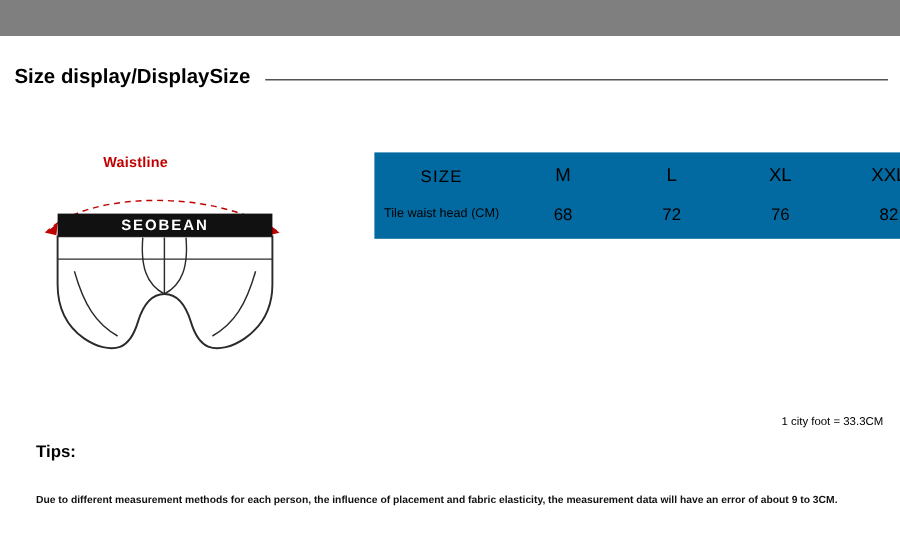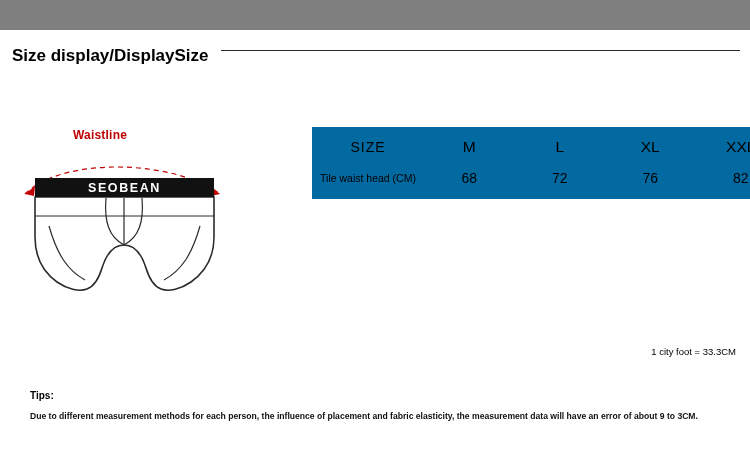--- a/index.html
+++ b/index.html
@@ -23,42 +23,42 @@
     height: 30px;
     background: #7f7f7f;
   }
   .title-row {
     position: absolute;
     left: 0;
     top: 46px;
     width: 750px;
     height: 36px;
     display: flex;
-    align-items: flex-start;
+    align-items: center;
   }
   .title-text {
     font-size: 17px;
     font-weight: bold;
     letter-spacing: 0px;
     padding-left: 12px;
     white-space: nowrap;
   }
   .title-rule {
     flex: 1;
     height: 0;
     border-top: 1px solid #2a2a2a;
     margin-left: 12px;
     margin-right: 10px;
     margin-top: 4px;
   }
 
   
   .product {
     position: absolute;
-    left: 5px;
+    left: 18px;
     top: 128px;
     width: 240px;
     height: 205px;
   }
   .waistline-label {
     position: absolute;
     left: 68px;
     top: 0px;
     font-size: 12px;
     font-weight: bold;
@@ -138,22 +138,22 @@
     right: 14px;
     top: 346px;
     font-size: 9.5px;
     font-weight: normal;
   }
 
   
   .tips-label {
     position: absolute;
     left: 30px;
-    top: 390px;
-    font-size: 10px;
+    top: 368px;
+    font-size: 14px;
     font-weight: bold;
   }
   .tips-body {
     position: absolute;
     left: 30px;
     top: 410px;
     width: 700px;
     font-size: 8.6px;
     font-weight: bold;
     line-height: 12px;

